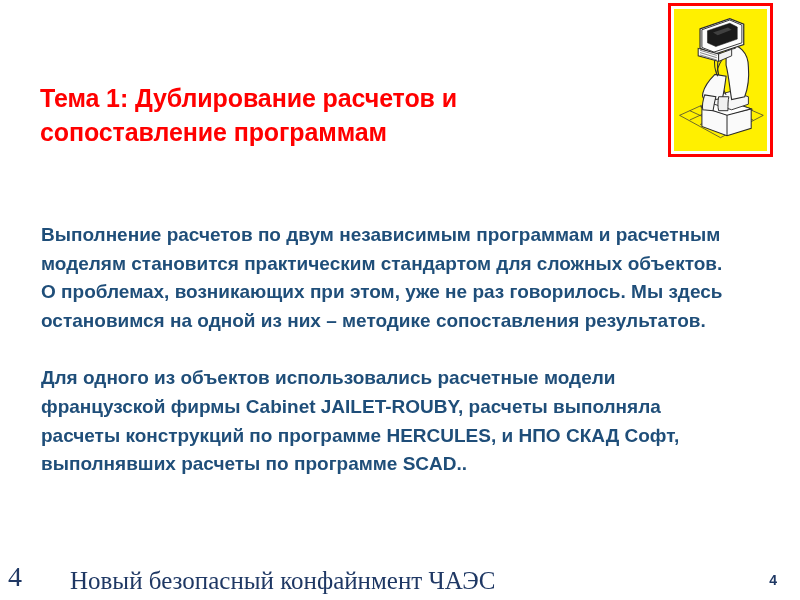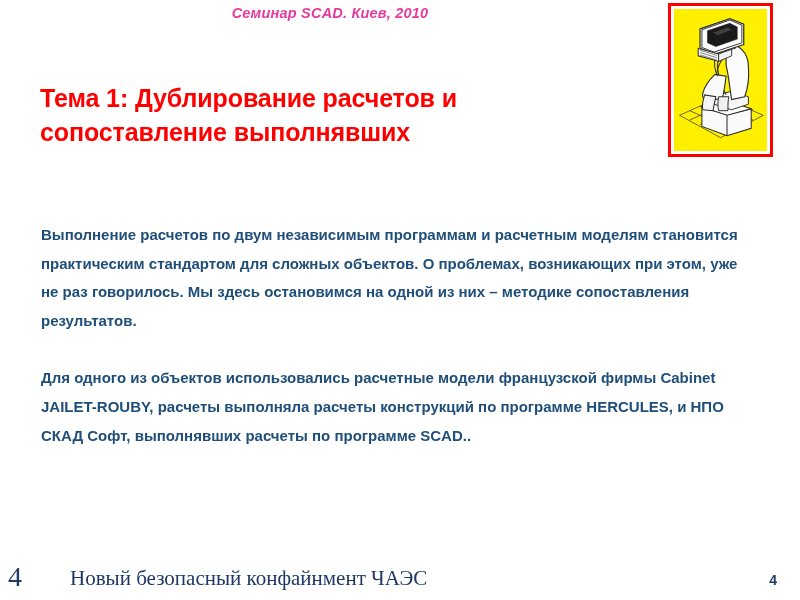--- a/index.html
+++ b/index.html
@@ -79,21 +79,21 @@
   .slide-title .t-line1 { display: block; }
   .slide-title .t-line2 { display: block; }
 
   
   .body-block {
     position: absolute;
     left: 41px;
     top: 221px;
     width: 700px;
     color: #1F4E79;
-    font-size: 15px;
+    font-size: 19px;
     font-weight: bold;
     line-height: 28.6px;
     text-align: left;
   }
   .body-block p {
     margin: 0;
   }
   .body-block .para-gap {
     height: 29px;
   }
@@ -113,42 +113,41 @@
     font-family: "Liberation Serif", serif;
     font-size: 28px;
     color: #1F3864;
     line-height: 1;
   }
   .footer-text {
     position: absolute;
     left: 70px;
     top: 4px;
     font-family: "Liberation Serif", serif;
-    font-size: 21px;
+    font-size: 25px;
     color: #1F3864;
     white-space: nowrap;
     line-height: 1.1;
   }
   .footer-page-right {
     position: absolute;
     right: 23px;
     top: 10px;
     font-family: "Liberation Sans", sans-serif;
     font-size: 14px;
     font-weight: bold;
     color: #1F3864;
     line-height: 1;
   }
 </style>
 </head>
 <body>
 
 <div class="slide">
 
-  <div class="seminar-header">Семинар SCAD. Киев, 2010</div>
 
   <div class="logo-frame">
     <div class="logo-inner">
       <svg viewBox="0 0 100 148" xmlns="http://www.w3.org/2000/svg" aria-hidden="true">
 
         <rect x="0" y="0" width="100" height="148" fill="#FFF000"></rect>
 
         <g stroke="#3A3A3A" stroke-width="0.8" fill="none">
           <path d="M6 112 L50 92 L96 112 L50 136 Z"></path>
           <path d="M17 107 L63 128"></path>
@@ -201,21 +200,21 @@
         <path d="M28 42 L46 47.5" stroke="#2B2B2B" stroke-width="0.6" fill="none"></path>
         <path d="M28 44.5 L46 50" stroke="#2B2B2B" stroke-width="0.6" fill="none"></path>
         <path d="M28 47 L46 52.5" stroke="#2B2B2B" stroke-width="0.6" fill="none"></path>
         <path d="M48 46 L62 41 L62 48 L48 54 Z" fill="#F2F2F2" stroke="#2B2B2B" stroke-width="1"></path>
       </svg>
     </div>
   </div>
 
   <div class="slide-title">
     <span class="t-line1">Тема 1:  Дублирование расчетов и</span>
-    <span class="t-line2">сопоставление выполнявших</span>
+    <span class="t-line2">сопоставление программам</span>
   </div>
 
   <div class="body-block">
     <p>Выполнение расчетов по двум независимым программам и расчетным моделям становится практическим стандартом для сложных объектов. О проблемах, возникающих при этом, уже не раз говорилось. Мы здесь остановимся на одной из них – методике сопоставления результатов.</p>
     <div class="para-gap"></div>
     <p>Для одного из объектов использовались расчетные модели французской фирмы Cabinet JAILET-ROUBY, расчеты выполняла расчеты конструкций по программе  HERCULES, и НПО СКАД Софт, выполнявших расчеты по программе SCAD..</p>
   </div>
 
   <div class="footer">
     <span class="footer-page-left">4</span>

